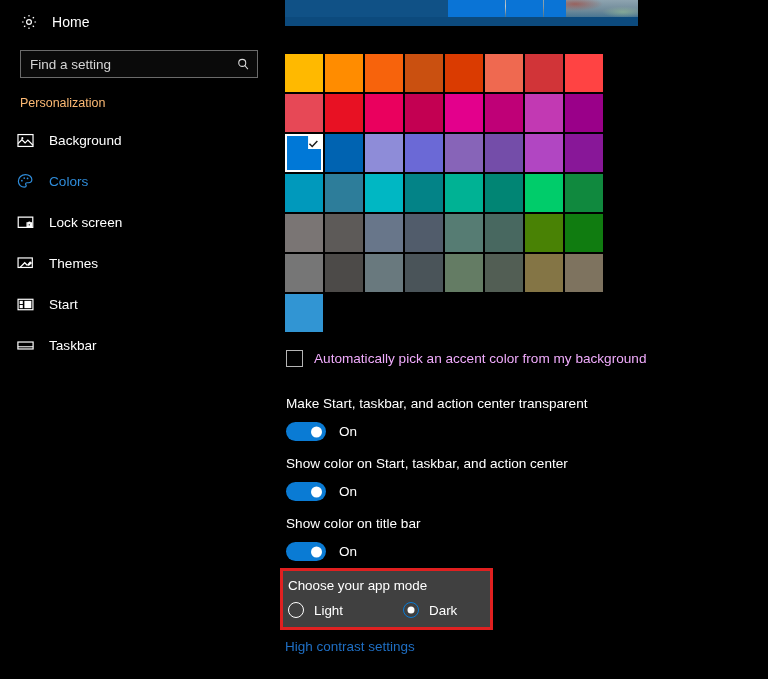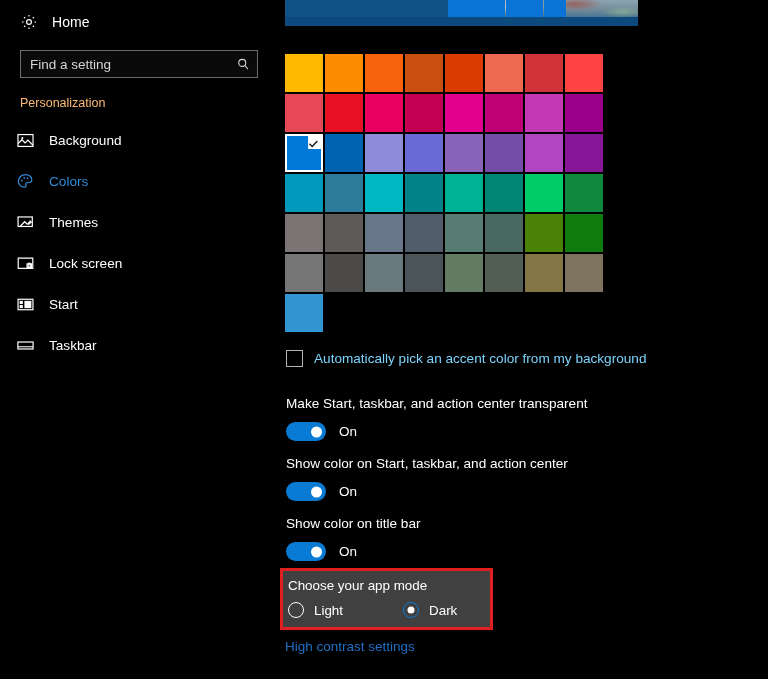--- a/index.html
+++ b/index.html
@@ -145,21 +145,21 @@
     left: 24px; top: 350px;
     display: flex; align-items: center; gap: 11px;
     cursor: pointer;
   }
   .cbox {
     width: 17px; height: 17px;
     border: 1.6px solid #b5b5b5;
     background: transparent;
     flex: 0 0 17px;
   }
-  .cb-label { font-size: 13.6px; color: #7dd3fc; }
+  .cb-label { font-size: 13.6px; color: #f0abfc; }
 
   
   .tgroup { position: absolute; left: 24px; }
   .tgroup .tlabel { font-size: 13.6px; color: #ffffff; margin-bottom: 11px; }
   .trow { display: flex; align-items: center; gap: 13px; }
   .switch {
     width: 40px; height: 19px;
     border-radius: 10px;
     background: #0a7bd4;
     position: relative;
@@ -264,38 +264,38 @@
             <circle cx="10.4" cy="7.6" r="1.1" fill="#2f8ddb" stroke="none"></circle>
             <circle cx="14.6" cy="8.2" r="1.1" fill="#2f8ddb" stroke="none"></circle>
           </svg>
         </span>
         <span class="txt">Colors</span>
       </div>
 
       <div class="nav-item">
         <span class="glyph">
           <svg viewBox="0 0 24 24" width="19" height="19" fill="none" stroke="#ffffff" stroke-width="1.5">
-            <rect x="2.6" y="5" width="18" height="12"></rect>
-            <path d="M5 17l6-6 3.5 3.5"></path>
-            <path d="M14 13.5l3.8-4.4 2.6 2.3-4.3 3.6z" fill="#ffffff" stroke="none"></path>
-          </svg>
-        </span>
-        <span class="txt">Themes</span>
-      </div>
-
-      <div class="nav-item">
-        <span class="glyph">
-          <svg viewBox="0 0 24 24" width="19" height="19" fill="none" stroke="#ffffff" stroke-width="1.5">
             <path d="M2.8 5.2h18.4v13H2.8z"></path>
             <rect x="14" y="12.4" width="5.6" height="4.6" fill="#000000"></rect>
             <rect x="15.2" y="13.6" width="3.2" height="2.8"></rect>
             <path d="M16 13.6v-1.2a.9.9 0 011.8 0v1.2"></path>
           </svg>
         </span>
         <span class="txt">Lock screen</span>
+      </div>
+
+      <div class="nav-item">
+        <span class="glyph">
+          <svg viewBox="0 0 24 24" width="19" height="19" fill="none" stroke="#ffffff" stroke-width="1.5">
+            <rect x="2.6" y="5" width="18" height="12"></rect>
+            <path d="M5 17l6-6 3.5 3.5"></path>
+            <path d="M14 13.5l3.8-4.4 2.6 2.3-4.3 3.6z" fill="#ffffff" stroke="none"></path>
+          </svg>
+        </span>
+        <span class="txt">Themes</span>
       </div>
 
       <div class="nav-item">
         <span class="glyph">
           <svg viewBox="0 0 24 24" width="19" height="19" fill="none" stroke="#ffffff" stroke-width="1.5">
             <rect x="2.6" y="5.4" width="18.8" height="13.2"></rect>
             <rect x="4.6" y="7.4" width="4" height="4" fill="#ffffff" stroke="none"></rect>
             <rect x="4.6" y="12.6" width="4" height="4" fill="#ffffff" stroke="none"></rect>
             <rect x="10.6" y="7.4" width="8.8" height="9.2" fill="#ffffff" stroke="none"></rect>
           </svg>

